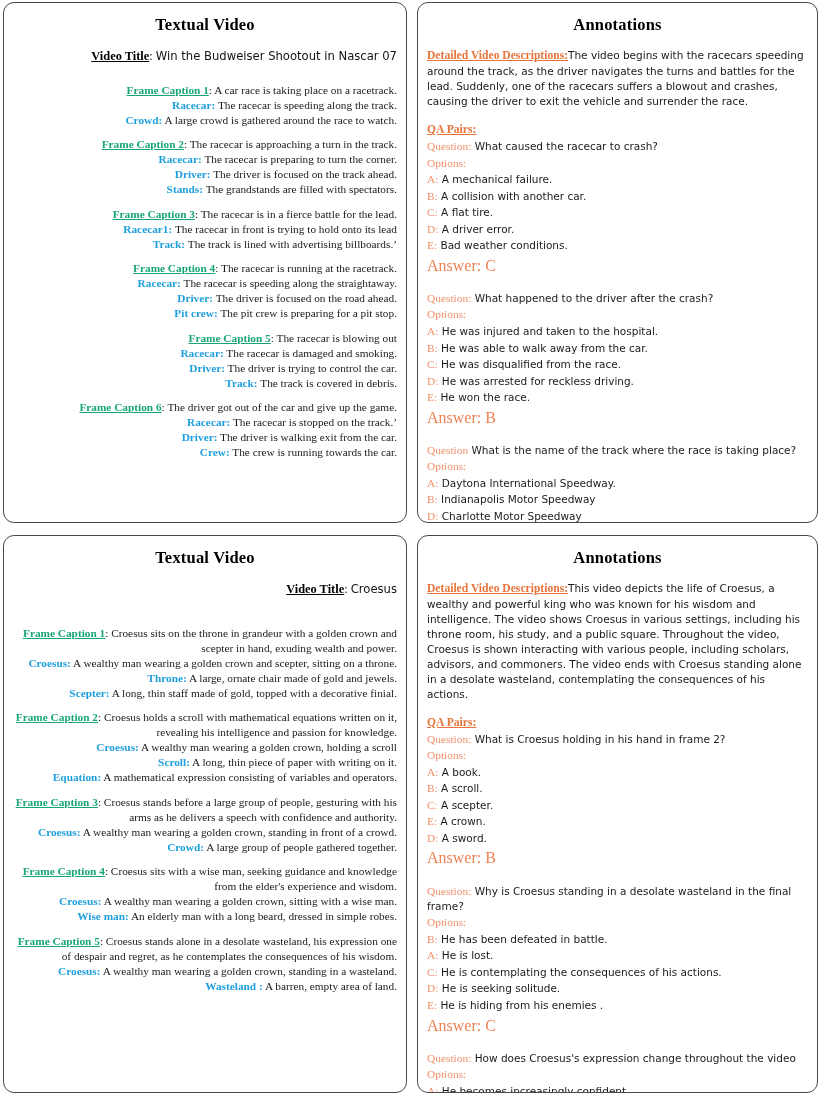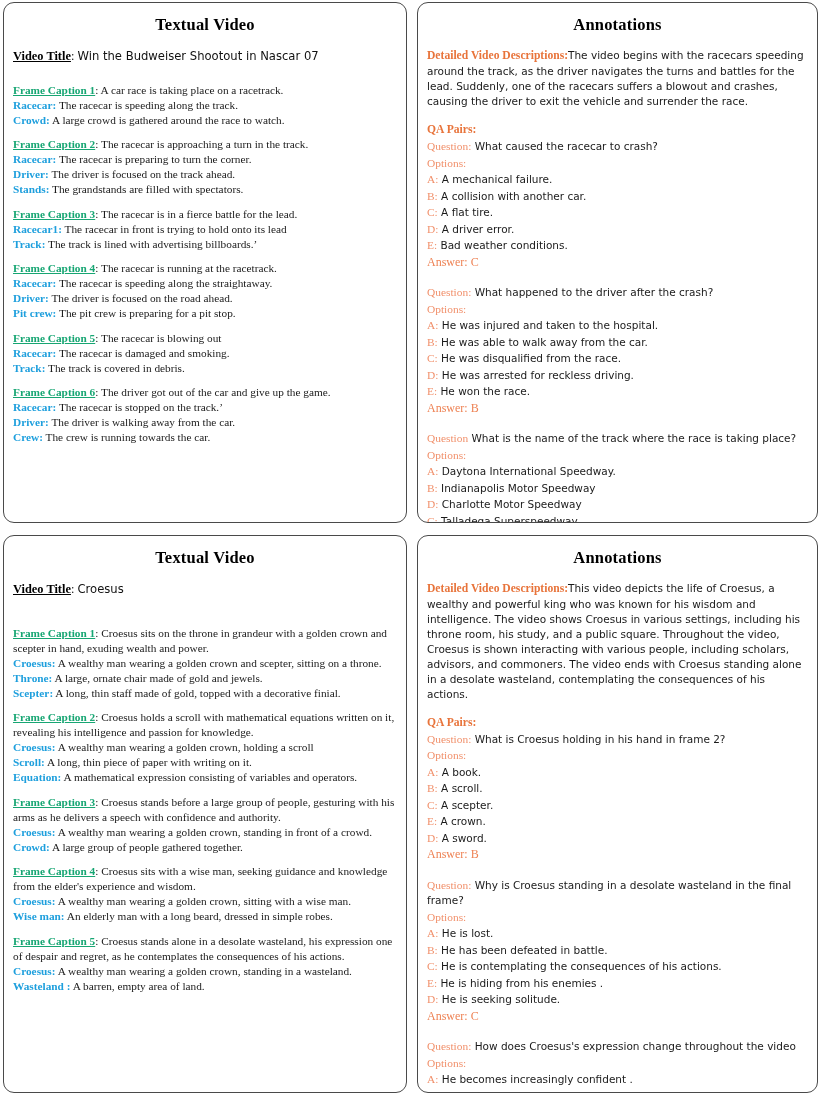--- a/index.html
+++ b/index.html
@@ -45,20 +45,21 @@
     margin: 12px 0 13px 0;
     letter-spacing: .2px;
   }
 
   
   .tv-body {
     font-family: "Liberation Serif", serif;
     font-size: 11.3px;
     line-height: 1.33;
     color: #1a1a1a;
+    text-align: right;
   }
   .video-title-row {
     margin: 0 0 6px 0;
     font-size: 12.4px;
   }
   .lbl-title {
     font-weight: bold;
     text-decoration: underline;
     color: #000;
   }
@@ -89,20 +90,21 @@
   .spacer-lg { height: 12px; }
 
   
   .an-body {
     font-size: 11.1px;
     line-height: 1.37;
   }
   .an-head {
     color: #e8743b;
     font-weight: bold;
+    text-decoration: underline;
     font-family: "Liberation Serif", serif;
     font-size: 11.6px;
   }
   .an-desc {
     margin: 0 0 0 0;
     color: #1a1a1a;
     font-family: "DejaVu Sans", sans-serif;
     font-size: 10.5px;
     line-height: 1.42;
     text-align: left;
@@ -123,21 +125,21 @@
     color: #1a1a1a;
   }
   .tag {
     font-family: "Liberation Serif", serif;
     font-size: 11.4px;
     color: #f1906b;
     margin-top: 39px;
   }
   .ans-line {
     font-family: "Liberation Serif", serif;
-    font-size: 12px;
+    font-size: 16px;
     color: #ee8254;
   }
 </style>
 </head>
 <body>
 
 <div class="grid">
 
   <div class="panel">
     <div class="panel-title">Textual Video</div>
@@ -165,26 +167,27 @@
           </div>
           <div class="caption-block">
             <p class="cap-line"><span class="lbl-frame">Frame Caption 4</span>: <span class="cap-text">The racecar is running at the racetrack.</span></p>
             <p class="cap-line"><span class="lbl-ent">Racecar:</span> <span class="cap-text">The racecar is speeding along the straightaway.</span></p>
             <p class="cap-line"><span class="lbl-ent">Driver:</span> <span class="cap-text">The driver is focused on the road ahead.</span></p>
             <p class="cap-line"><span class="lbl-ent">Pit crew:</span> <span class="cap-text">The pit crew is preparing for a pit stop.</span></p>
           </div>
           <div class="caption-block">
             <p class="cap-line"><span class="lbl-frame">Frame Caption 5</span>: <span class="cap-text">The racecar is blowing out</span></p>
             <p class="cap-line"><span class="lbl-ent">Racecar:</span> <span class="cap-text">The racecar is damaged and smoking.</span></p>
+            <p class="cap-line"><span class="lbl-ent">Driver:</span> <span class="cap-text">The driver is trying to control the car.</span></p>
             <p class="cap-line"><span class="lbl-ent">Track:</span> <span class="cap-text">The track is covered in debris.</span></p>
           </div>
           <div class="caption-block">
             <p class="cap-line"><span class="lbl-frame">Frame Caption 6</span>: <span class="cap-text">The driver got out of the car and give up the game.</span></p>
             <p class="cap-line"><span class="lbl-ent">Racecar:</span> <span class="cap-text">The racecar is stopped on the track.’</span></p>
-            <p class="cap-line"><span class="lbl-ent">Driver:</span> <span class="cap-text">The driver is walking away from the car.</span></p>
+            <p class="cap-line"><span class="lbl-ent">Driver:</span> <span class="cap-text">The driver is walking exit from the car.</span></p>
             <p class="cap-line"><span class="lbl-ent">Crew:</span> <span class="cap-text">The crew is running towards the car.</span></p>
           </div>
         </div>
     </div>
   </div>
 
   <div class="panel">
     <div class="panel-title">Annotations</div>
     <div class="an-body">
       <p class="an-desc"><span class="an-head">Detailed Video Descriptions:</span><span>The video begins with the racecars speeding around the track, as the driver navigates the turns and battles for the lead. Suddenly, one of the racecars suffers a blowout and crashes, causing the driver to exit the vehicle and surrender the race.</span></p>
@@ -246,21 +249,21 @@
             <p class="cap-line"><span class="lbl-frame">Frame Caption 3</span>: <span class="cap-text">Croesus stands before a large group of people, gesturing with his arms as he delivers a speech with confidence and authority.</span></p>
             <p class="cap-line"><span class="lbl-ent">Croesus:</span> <span class="cap-text">A wealthy man wearing a golden crown, standing in front of a crowd.</span></p>
             <p class="cap-line"><span class="lbl-ent">Crowd:</span> <span class="cap-text">A large group of people gathered together.</span></p>
           </div>
           <div class="caption-block">
             <p class="cap-line"><span class="lbl-frame">Frame Caption 4</span>: <span class="cap-text">Croesus sits with a wise man, seeking guidance and knowledge from the elder's experience and wisdom.</span></p>
             <p class="cap-line"><span class="lbl-ent">Croesus:</span> <span class="cap-text">A wealthy man wearing a golden crown, sitting with a wise man.</span></p>
             <p class="cap-line"><span class="lbl-ent">Wise man:</span> <span class="cap-text">An elderly man with a long beard, dressed in simple robes.</span></p>
           </div>
           <div class="caption-block">
-            <p class="cap-line"><span class="lbl-frame">Frame Caption 5</span>: <span class="cap-text">Croesus stands alone in a desolate wasteland, his expression one of despair and regret, as he contemplates the consequences of his actions.</span></p>
+            <p class="cap-line"><span class="lbl-frame">Frame Caption 5</span>: <span class="cap-text">Croesus stands alone in a desolate wasteland, his expression one of despair and regret, as he contemplates the consequences of his wisdom.</span></p>
             <p class="cap-line"><span class="lbl-ent">Croesus:</span> <span class="cap-text">A wealthy man wearing a golden crown, standing in a wasteland.</span></p>
             <p class="cap-line"><span class="lbl-ent">Wasteland :</span> <span class="cap-text">A barren, empty area of land.</span></p>
           </div>
         </div>
     </div>
   </div>
 
   <div class="panel">
     <div class="panel-title">Annotations</div>
     <div class="an-body">
@@ -273,25 +276,25 @@
             <p class="opt-line"><span class="tag">A:</span> <span>A book.</span></p>
             <p class="opt-line"><span class="tag">B:</span> <span>A scroll.</span></p>
             <p class="opt-line"><span class="tag">C:</span> <span>A scepter.</span></p>
             <p class="opt-line"><span class="tag">E:</span> <span>A crown.</span></p>
             <p class="opt-line"><span class="tag">D:</span> <span>A sword.</span></p>
             <p class="ans-line">Answer: B</p>
           </div>
           <div class="qa-block">
             <p class="q-line"><span class="tag">Question:</span> <span>Why is Croesus standing in a desolate wasteland in the final frame?</span></p>
             <p class="opts-label"><span class="tag">Options:</span></p>
+            <p class="opt-line"><span class="tag">B:</span> <span>He has been defeated in battle.</span></p>
             <p class="opt-line"><span class="tag">A:</span> <span>He is lost.</span></p>
-            <p class="opt-line"><span class="tag">B:</span> <span>He has been defeated in battle.</span></p>
             <p class="opt-line"><span class="tag">C:</span> <span>He is contemplating the consequences of his actions.</span></p>
+            <p class="opt-line"><span class="tag">D:</span> <span>He is seeking solitude.</span></p>
             <p class="opt-line"><span class="tag">E:</span> <span>He is hiding from his enemies .</span></p>
-            <p class="opt-line"><span class="tag">D:</span> <span>He is seeking solitude.</span></p>
             <p class="ans-line">Answer: C</p>
           </div>
           <div class="qa-block">
             <p class="q-line"><span class="tag">Question:</span> <span>How does Croesus's expression change throughout the video</span></p>
             <p class="opts-label"><span class="tag">Options:</span></p>
             <p class="opt-line"><span class="tag">A:</span> <span>He becomes increasingly confident .</span></p>
             <p class="opt-line"><span class="tag">B:</span> <span>He becomes increasingly worried.</span></p>
             <p class="opt-line"><span class="tag">C:</span> <span>He becomes increasingly angry.</span></p>
           </div>
         </div>

